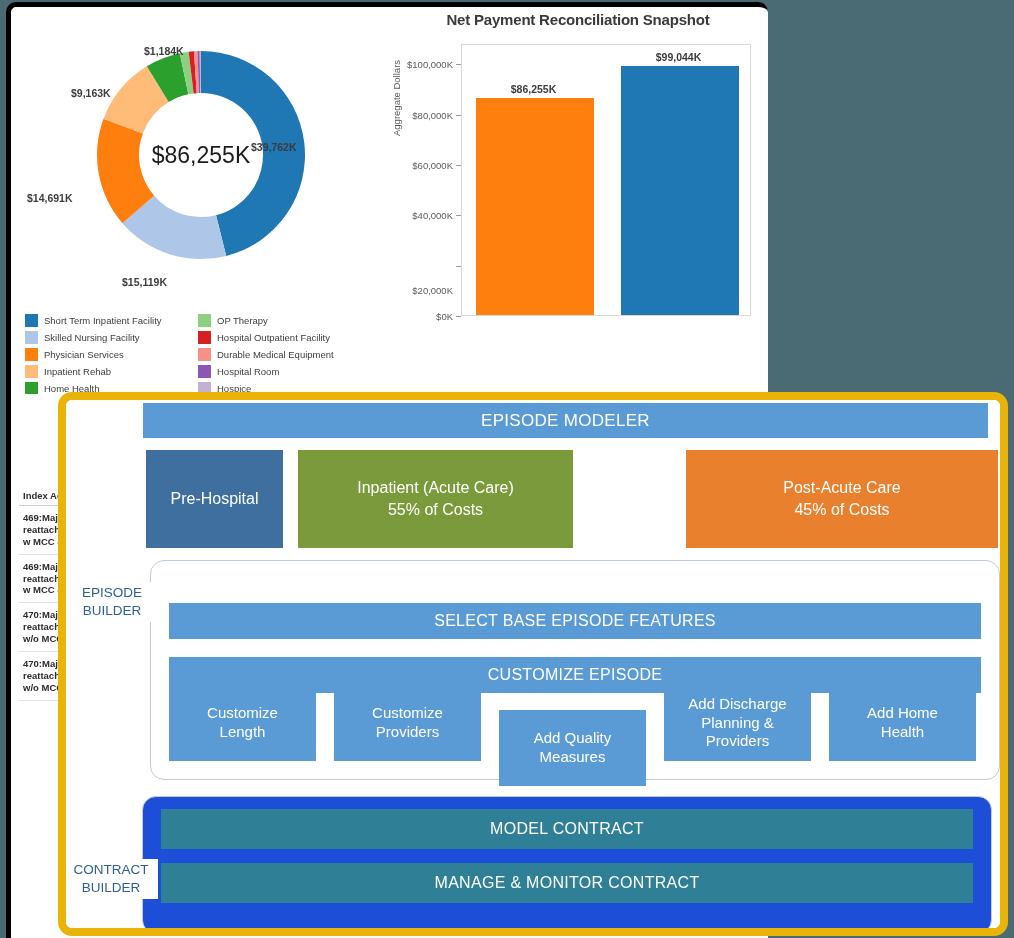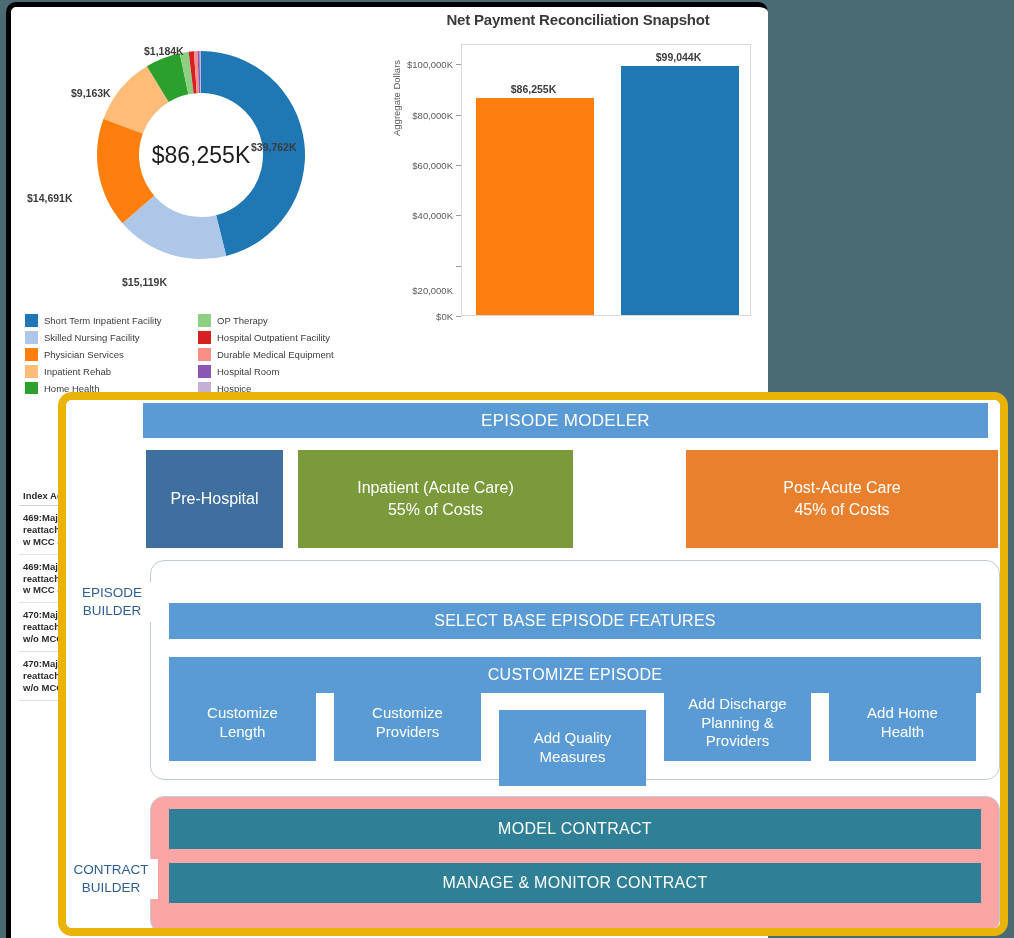--- a/index.html
+++ b/index.html
@@ -138,22 +138,22 @@
   }
   #eb-select{top:14px;}
   #eb-custom{top:68px;}
   .eb-box{
     position:absolute;top:124px;height:76px;background:#5b9bd5;color:#fff;
     display:flex;align-items:center;justify-content:center;text-align:center;
     font-size:15px;line-height:1.25;
   }
   
   #cm-group{
-    position:absolute;left:84px;top:396px;width:848px;height:136px;
-    border:1.5px solid #bfcbd8;border-radius:14px;background:#fca5a5;
+    position:absolute;left:76px;top:396px;width:848px;height:136px;
+    border:1.5px solid #bfcbd8;border-radius:14px;background:#1d4ed8;
   }
   #cm-tab{
     position:absolute;left:62px;top:388px;width:34px;height:152px;
     background:#2f8096;border-radius:14px 0 0 14px;z-index:-1;
   }
   #cm-tab-label{
     position:absolute;left:-2px;top:424px;width:92px;
     text-align:center;font-size:13.5px;color:#2e5f94;line-height:1.35;
     background:#fff;padding:2px 1px;z-index:6;margin-top:35px;
   }

